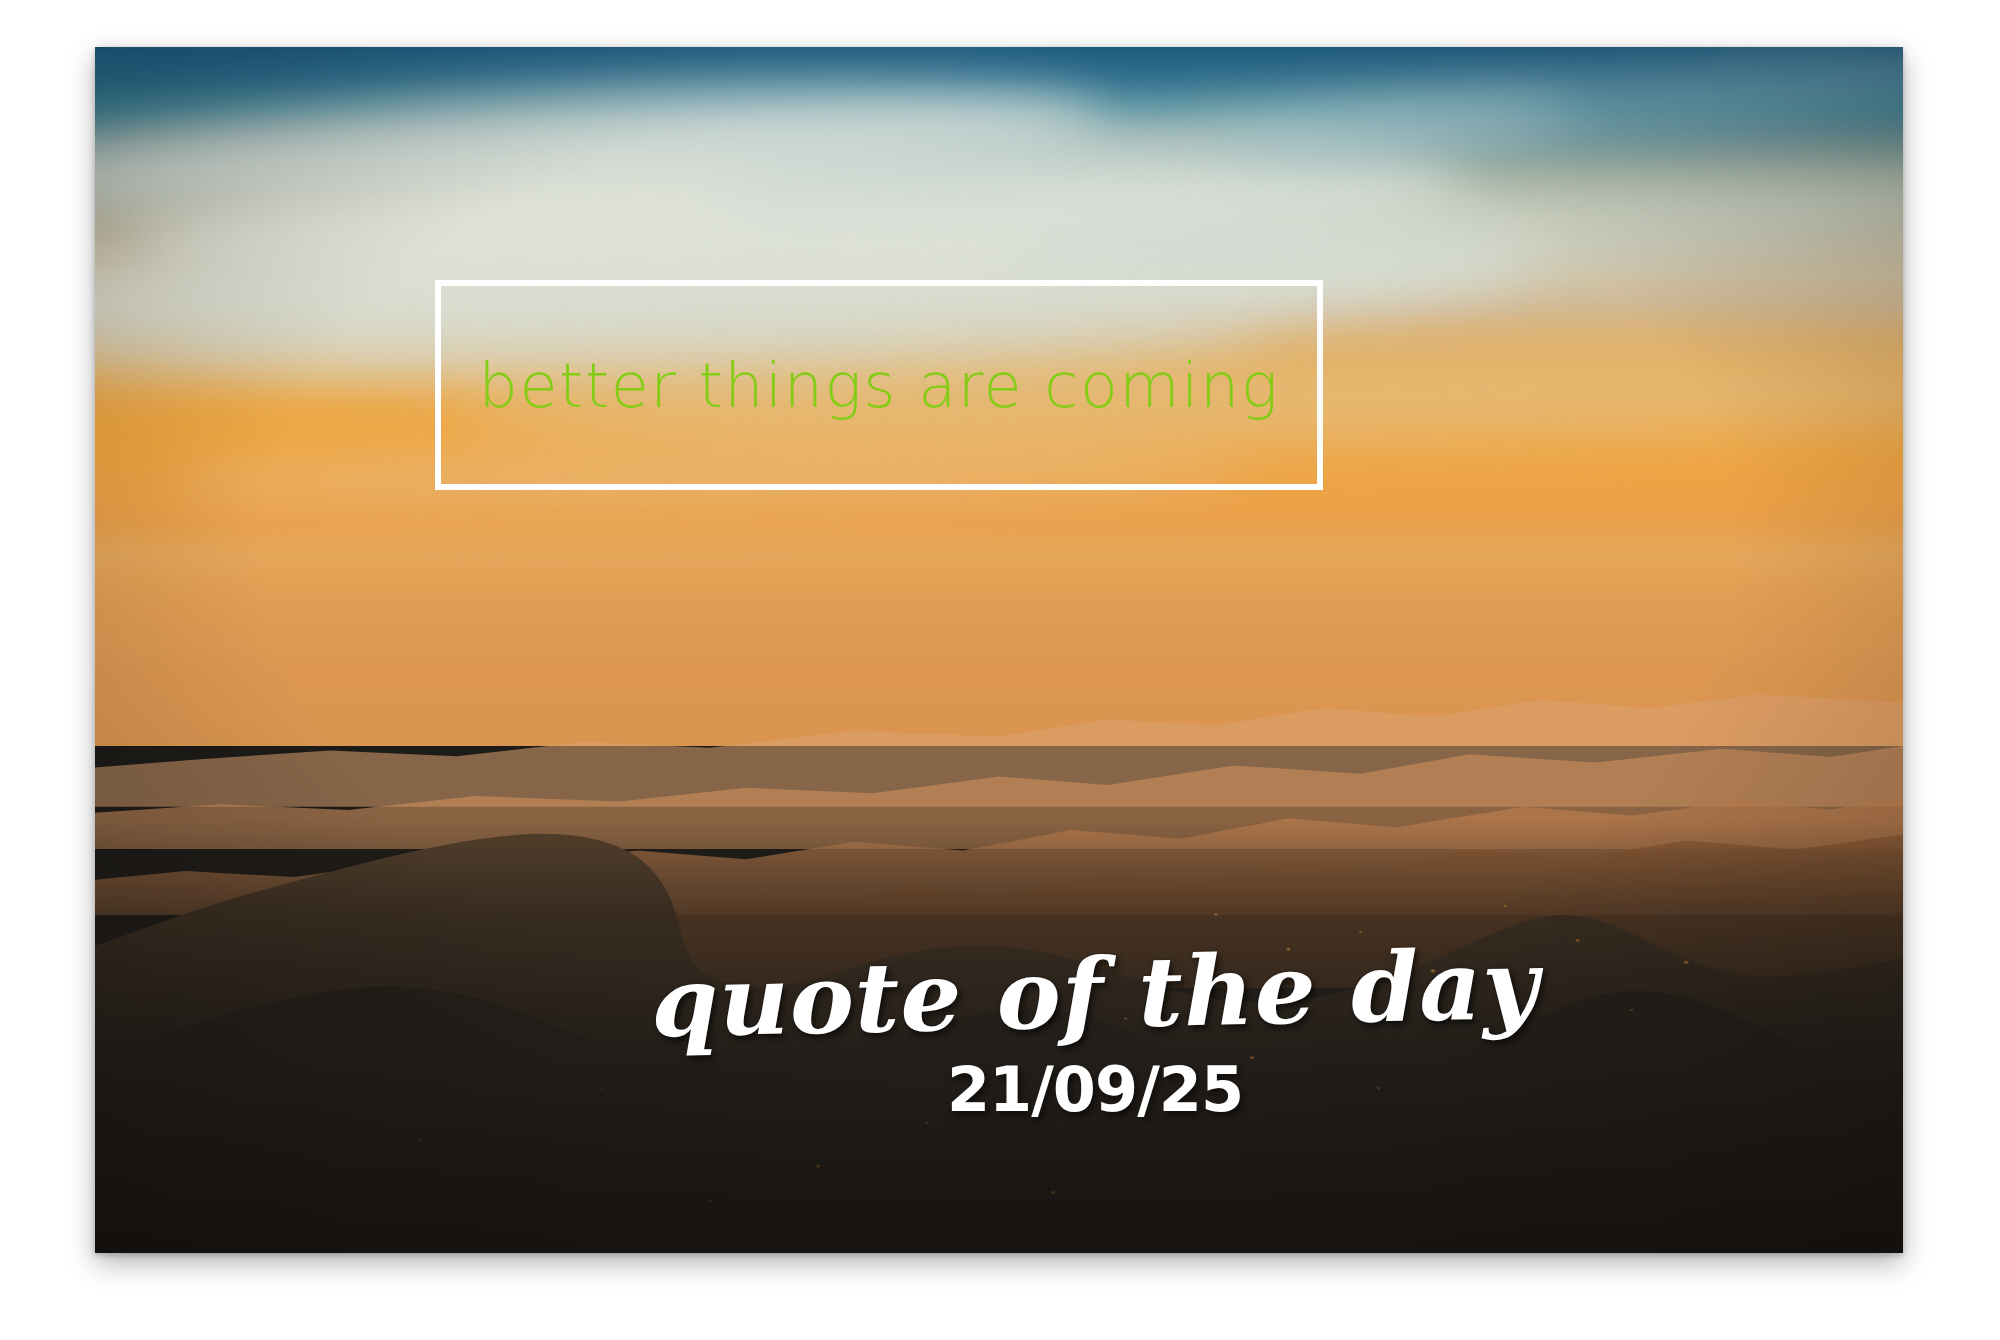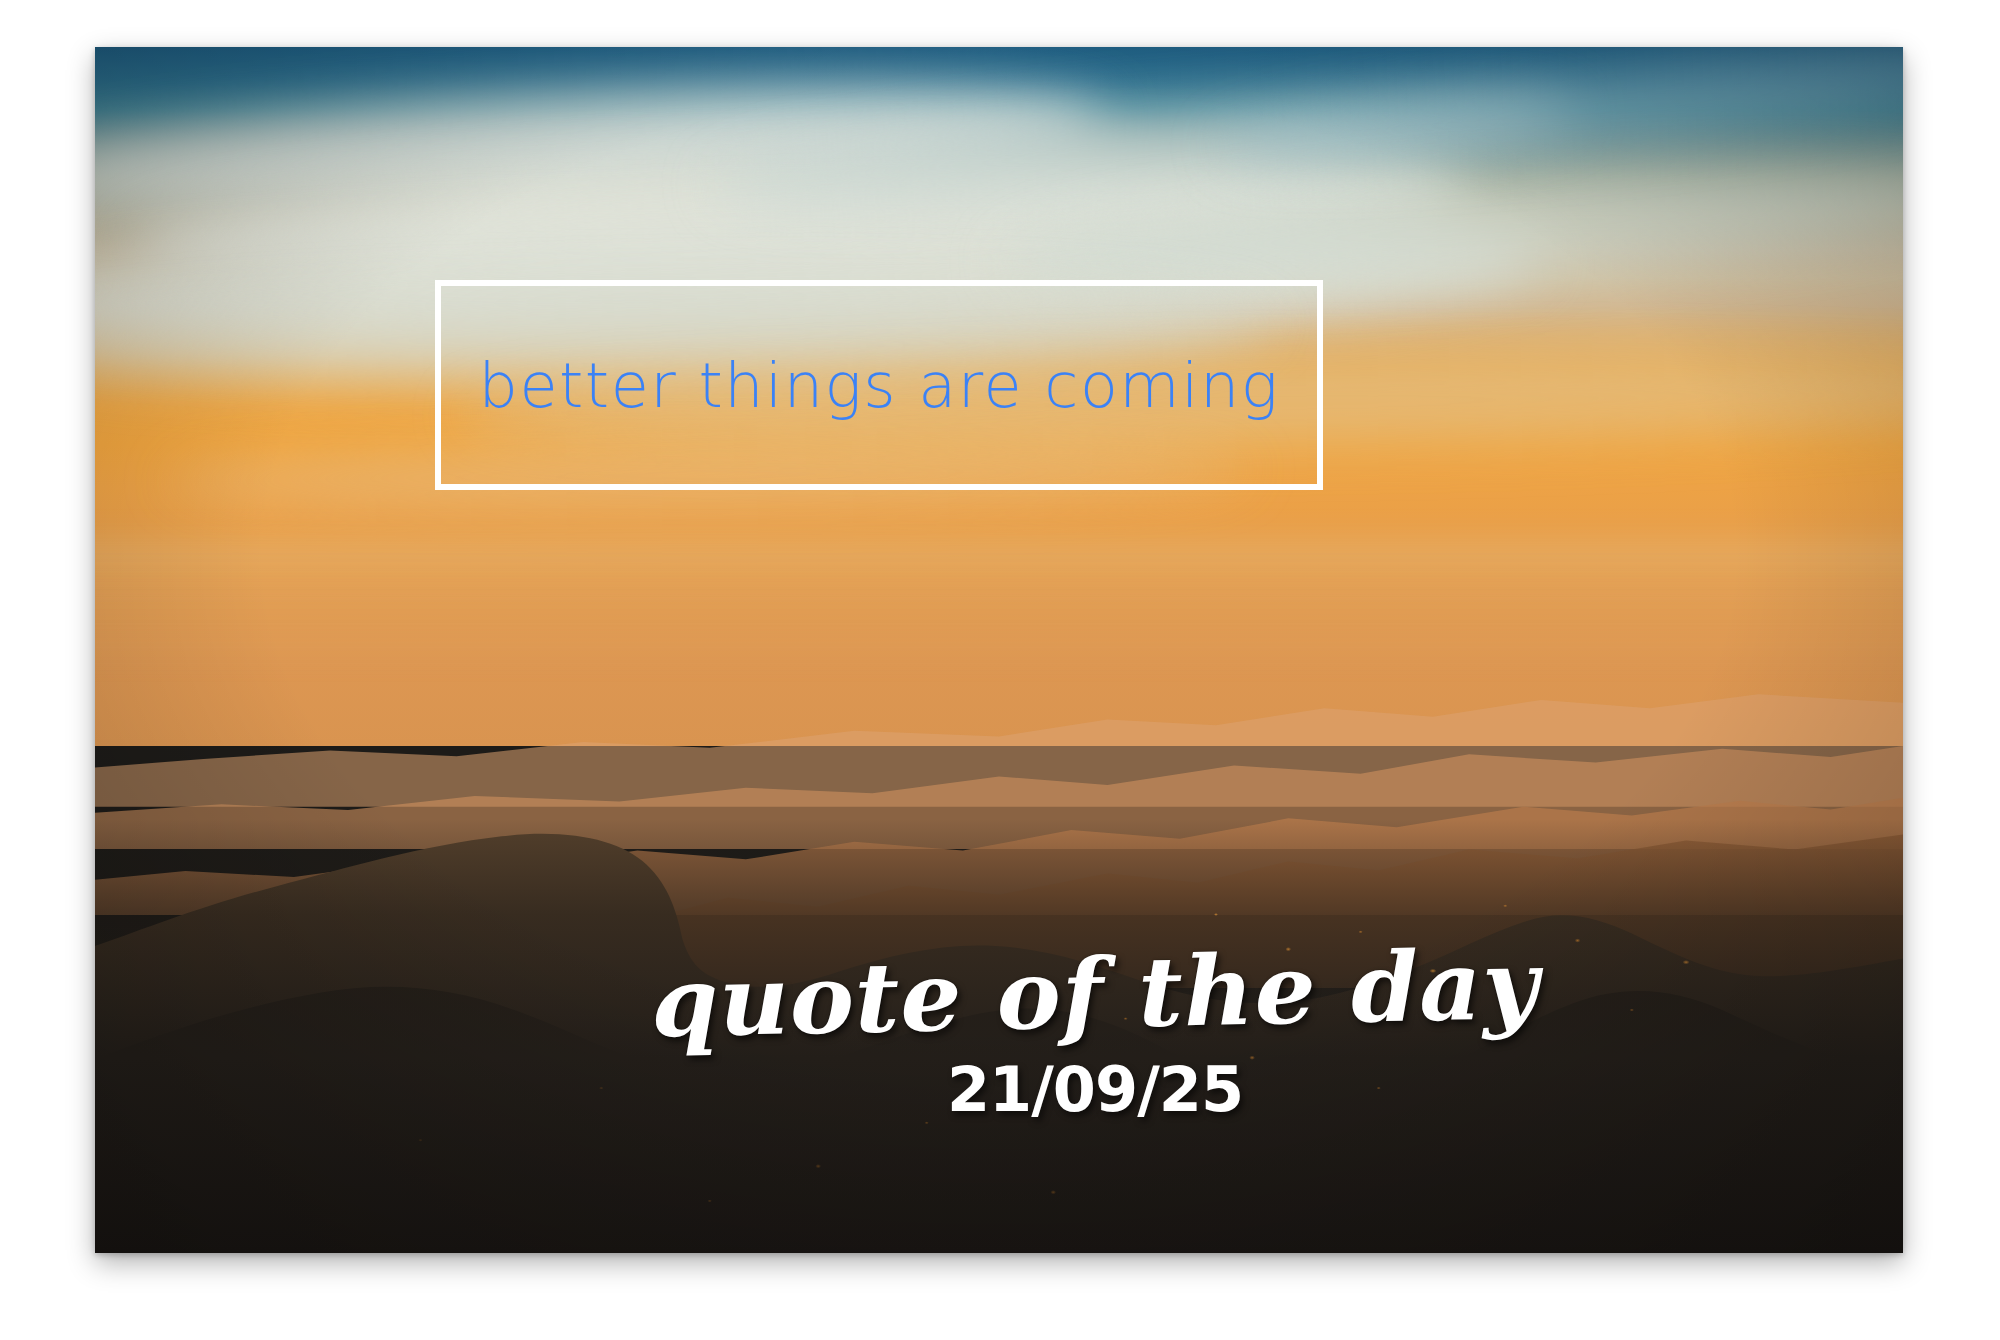--- a/index.html
+++ b/index.html
@@ -99,21 +99,21 @@
   }
 
   
   .frame{
     position:absolute;left:340px;top:233px;width:888px;height:210px;
     border:6px solid #ffffff;box-sizing:border-box;
   }
   .headline{
     position:absolute;left:340px;top:233px;width:888px;height:210px;
     display:flex;align-items:center;justify-content:center;
-    color:#3b82f6;white-space:nowrap;
+    color:#84cc16;white-space:nowrap;
     font-family:"DejaVu Sans", sans-serif;
     font-weight:300;font-size:62px;letter-spacing:1.5px;
     text-rendering:geometricPrecision;
   }
 
   
   .script{
     position:absolute;left:0;top:890px;width:2000px;text-align:center;
     color:#ffffff;
     font-family:"DejaVu Serif", serif;

